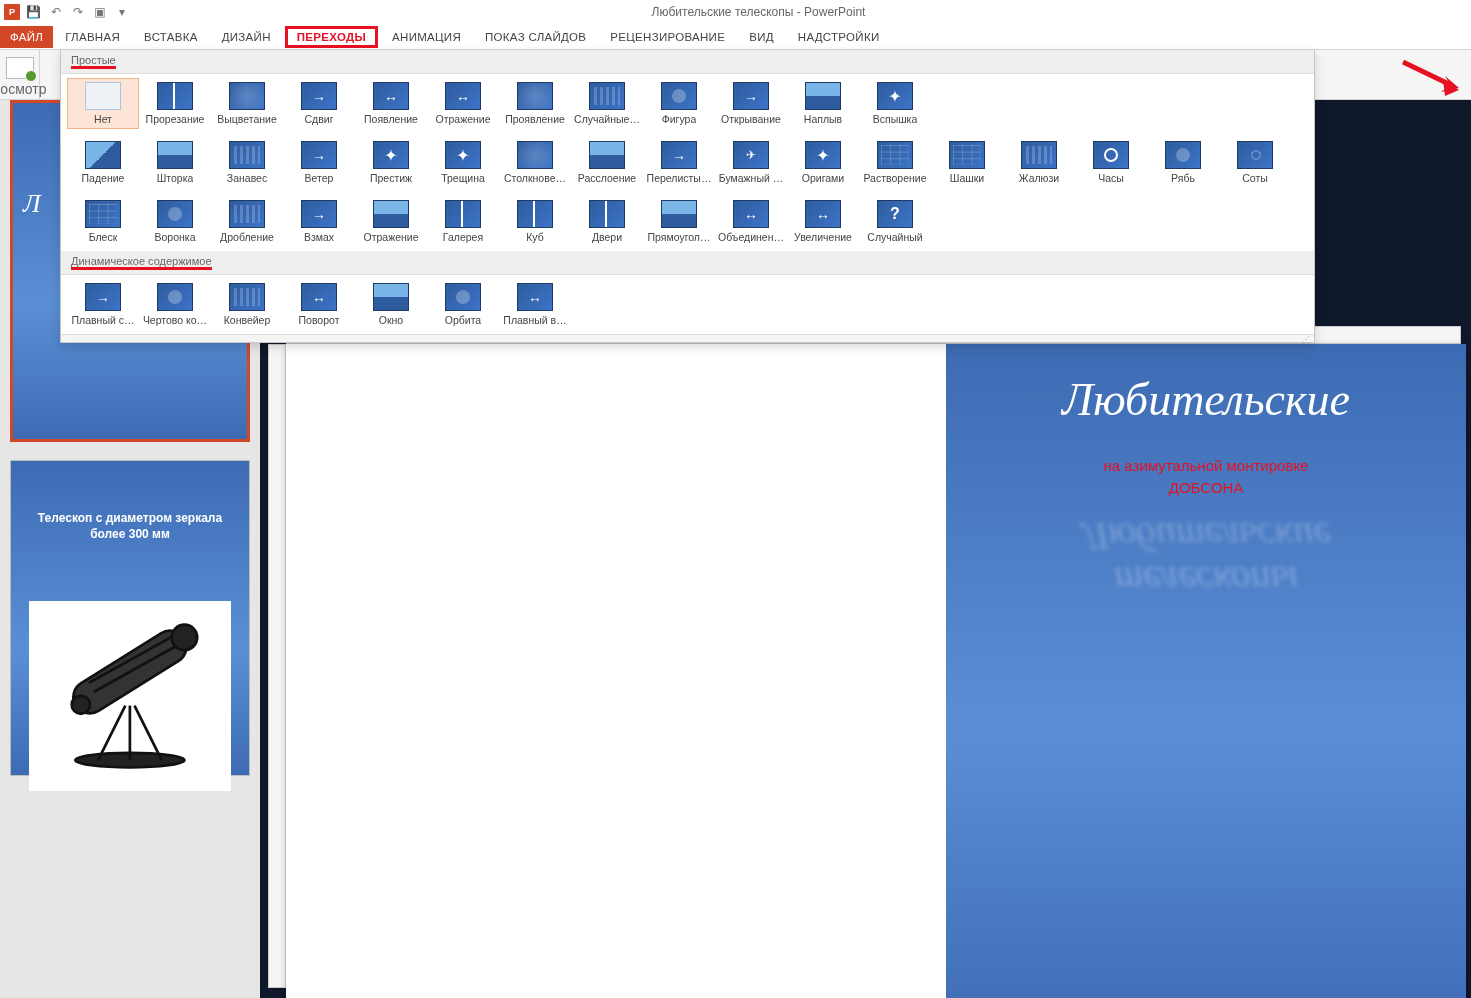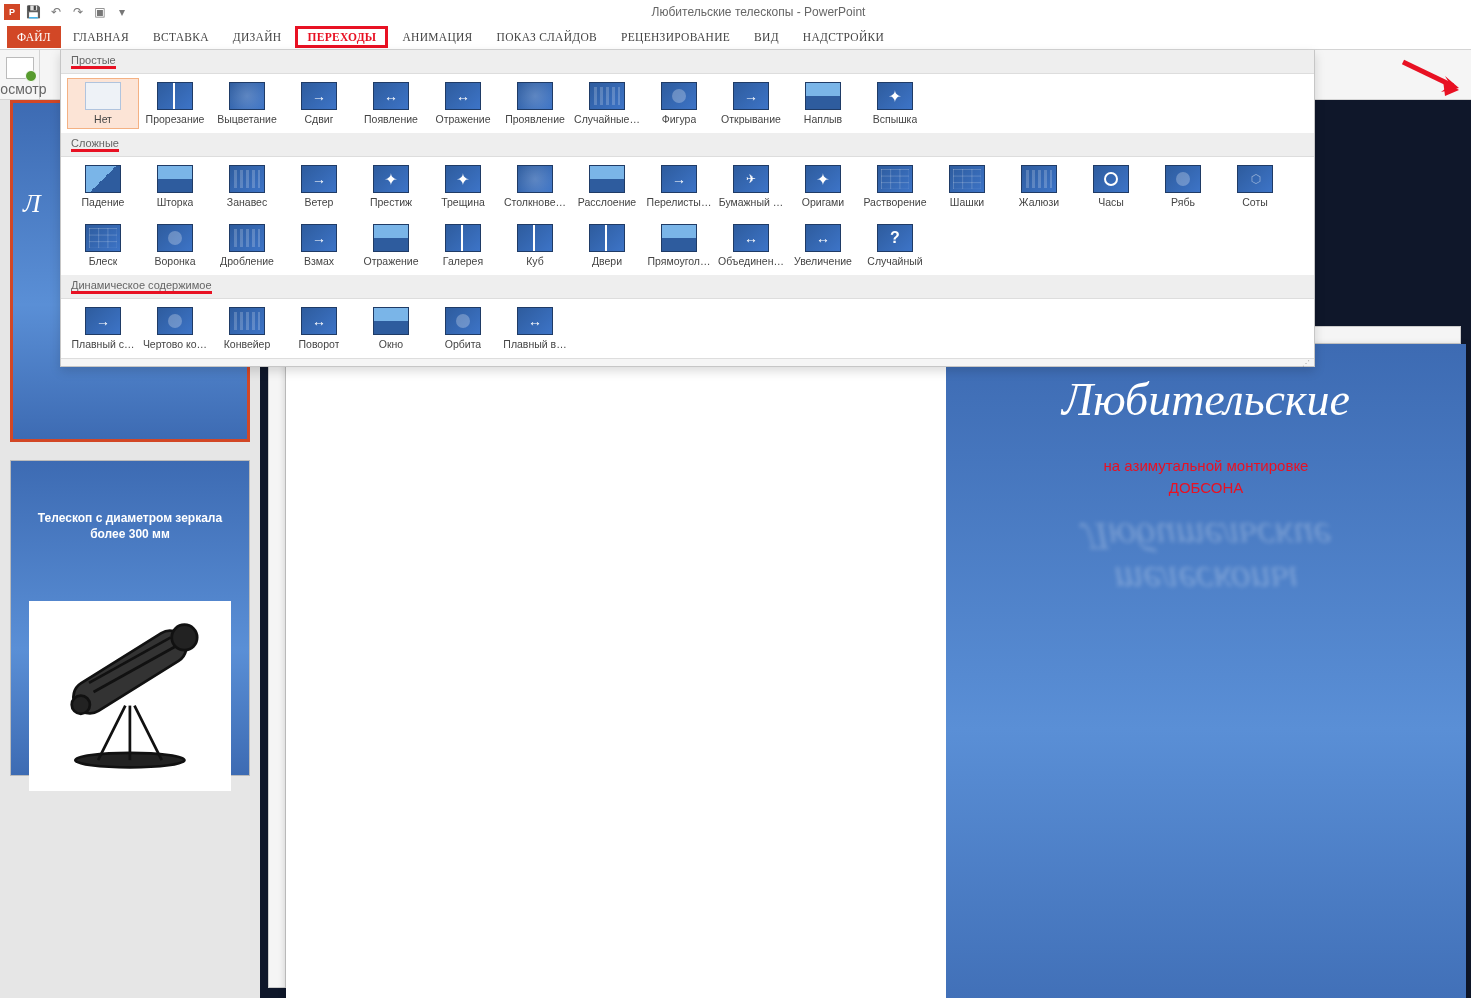--- a/index.html
+++ b/index.html
@@ -6,21 +6,21 @@
   body { font-family: "Segoe UI", Tahoma, sans-serif; font-size: 12px; background: #e6e6e6; width: 1471px; height: 998px; overflow: hidden; color: #444; }
   
   .title-bar { height: 24px; background: #fff; display: flex; align-items: center; padding: 0 4px; }
   .qat { display: flex; align-items: center; gap: 6px; }
   .qat-icon { width: 16px; height: 16px; display: inline-flex; align-items: center; justify-content: center; font-size: 12px; color: #777; }
   .qat-icon.pp { background: #d24726; color: #fff; font-weight: bold; font-size: 9px; }
   .qat-icon.save { color: #7030a0; }
   .title-text { flex: 1; text-align: center; font-size: 12px; color: #666; }
   .title-right { width: 80px; }
 
-  .ribbon-tabs { height: 26px; background: #fff; display: flex; align-items: center; border-bottom: 1px solid #d4d4d4; padding-left: 7px; font-family: Liberation Serif, serif; }
+  .ribbon-tabs { height: 26px; background: #fff; display: flex; align-items: center; border-bottom: 1px solid #d4d4d4; padding-left: 0; }
   .ribbon-tab { padding: 5px 12px; font-size: 11.5px; color: #444; cursor: pointer; letter-spacing: 0.3px; }
   .ribbon-tab.file { background: #d24726; color: #fff; padding: 5px 10px; }
   .ribbon-tab.active { border: 3px solid #e81123; color: #e81123; font-weight: 600; padding: 2px 9px; margin: 0 2px; }
 
   .ribbon-body { background: #f5f5f5; height: 50px; border-bottom: 1px solid #d4d4d4; display: flex; }
   .preview-group { width: 40px; display: flex; flex-direction: column; align-items: center; justify-content: center; border-right: 1px solid #d4d4d4; padding-top: 4px; font-size: 14px; color: #666; }
   .preview-icon { width: 28px; height: 22px; border: 1px solid #bbb; background: #fff; position: relative; margin-bottom: 2px; }
   .preview-icon::after { content: ""; position: absolute; right: -4px; bottom: -4px; width: 10px; height: 10px; border-radius: 50%; background: #579b2e; border: 1px solid #fff; }
 
   .gallery-panel { position: absolute; left: 60px; top: 50px; right: 156px; background: #fff; border: 1px solid #c6c6c6; border-top: none; box-shadow: 0 4px 10px rgba(0,0,0,0.15); z-index: 10; }
@@ -157,23 +157,20 @@
       <div class="gallery-item">
         <div class="gallery-thumb thumb-split"></div>
         <div class="gallery-label">Наплыв</div>
       </div>
       <div class="gallery-item">
         <div class="gallery-thumb thumb-star"></div>
         <div class="gallery-label">Вспышка</div>
       </div>
     </div>
 
-  <div class="gallery-section-header">
-    <span class="underline-red">Сложные</span>
-  </div>
   <div class="gallery-row" id="row-complex1">
       <div class="gallery-item">
         <div class="gallery-thumb thumb-diag"></div>
         <div class="gallery-label">Падение</div>
       </div>
       <div class="gallery-item">
         <div class="gallery-thumb thumb-split"></div>
         <div class="gallery-label">Шторка</div>
       </div>
       <div class="gallery-item">

